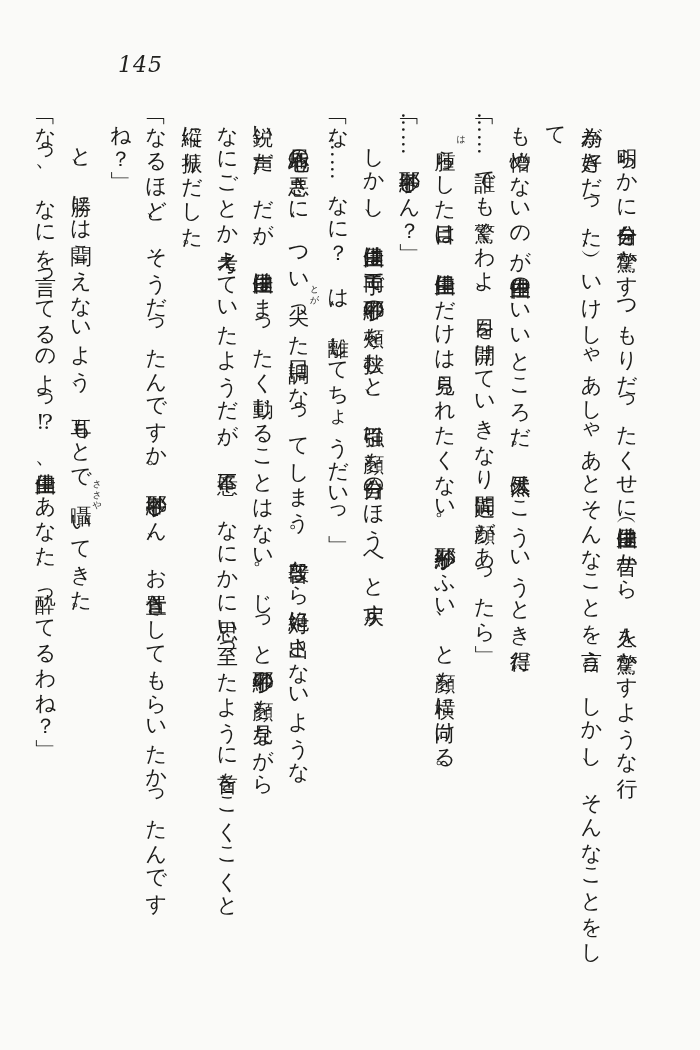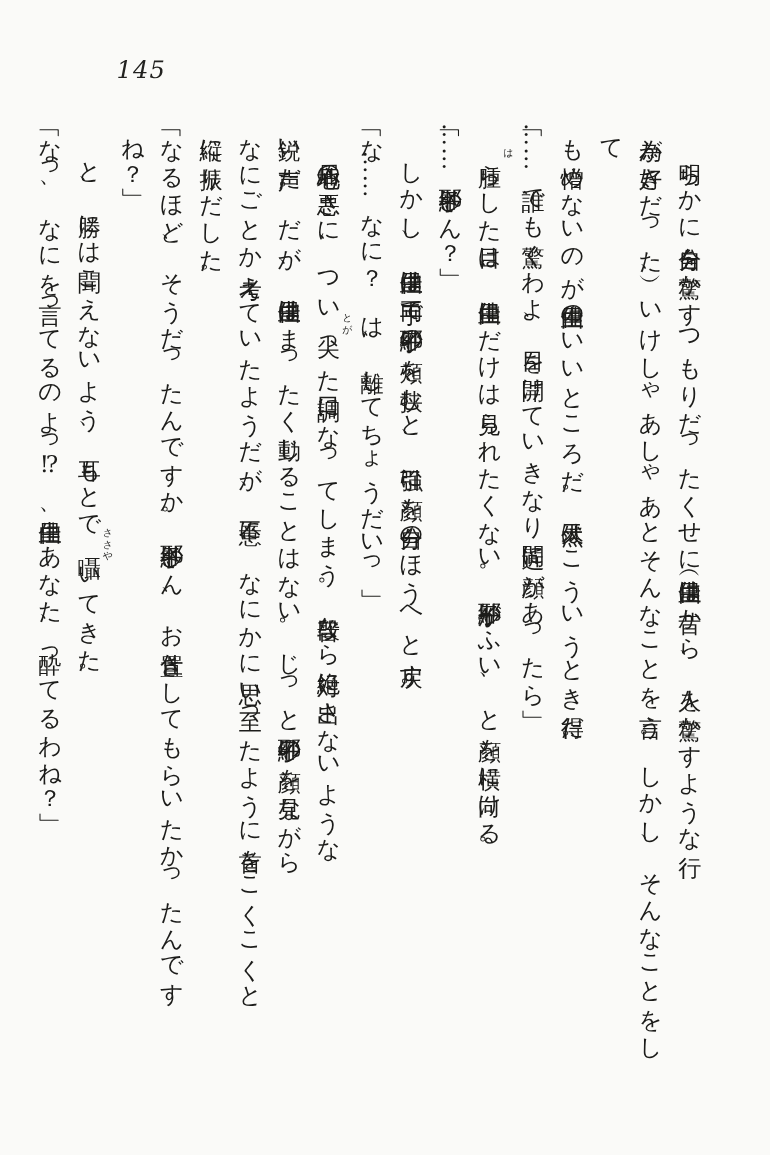--- a/index.html
+++ b/index.html
@@ -10,21 +10,21 @@
     position: relative;
     width: 700px;
     height: 1050px;
     background: #fafaf8;
     overflow: hidden;
     font-family: "DejaVu Serif", serif;
   }
   .page-number {
     position: absolute;
     top: 52px;
-    left: 106px;
+    left: 118px;
     font-size: 22px;
     font-style: italic;
     color: #222220;
     letter-spacing: 1px;
   }
   .text-block {
     position: absolute;
     top: 111px;
     right: 56px;
     height: 858px;

